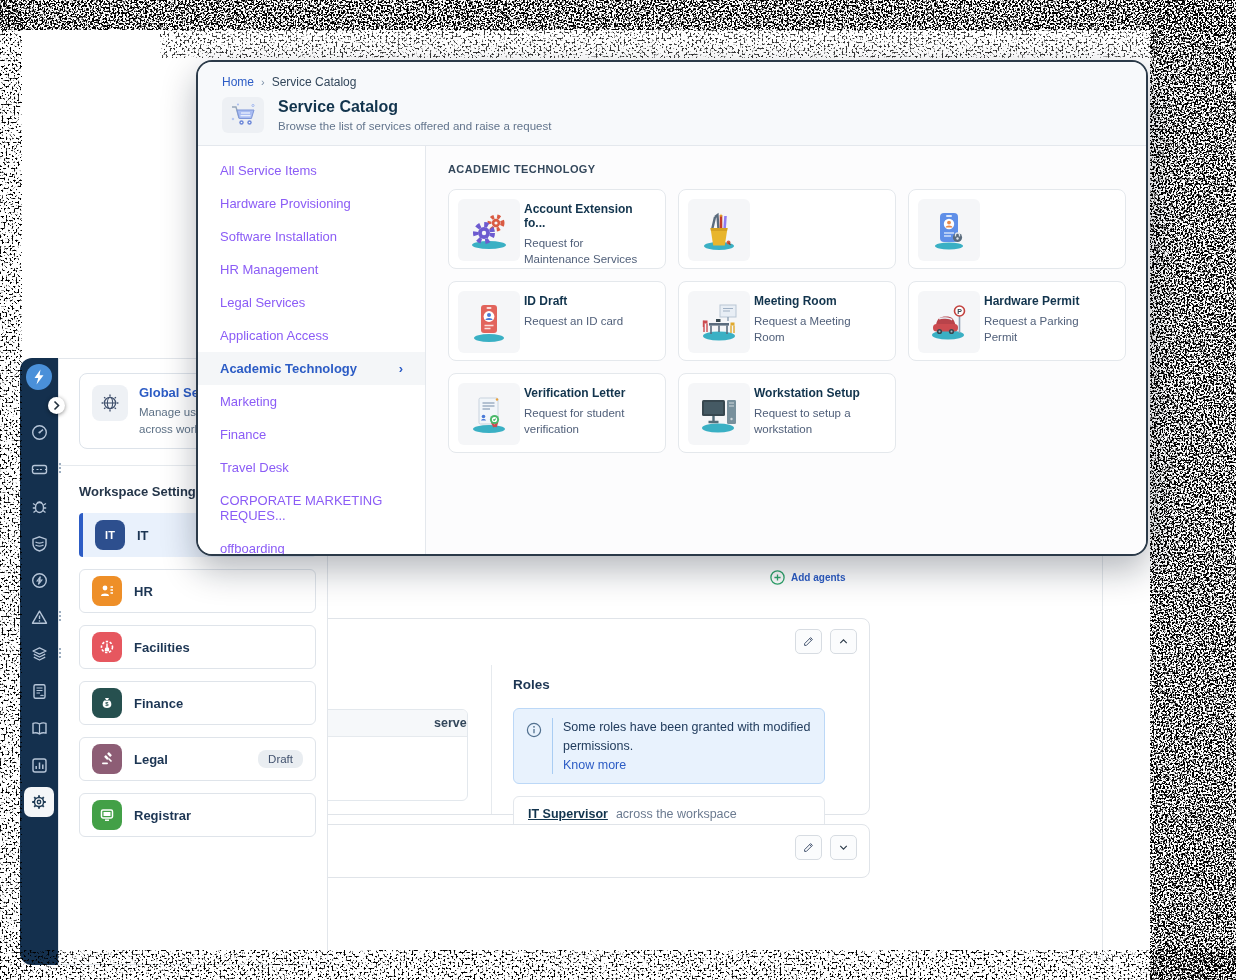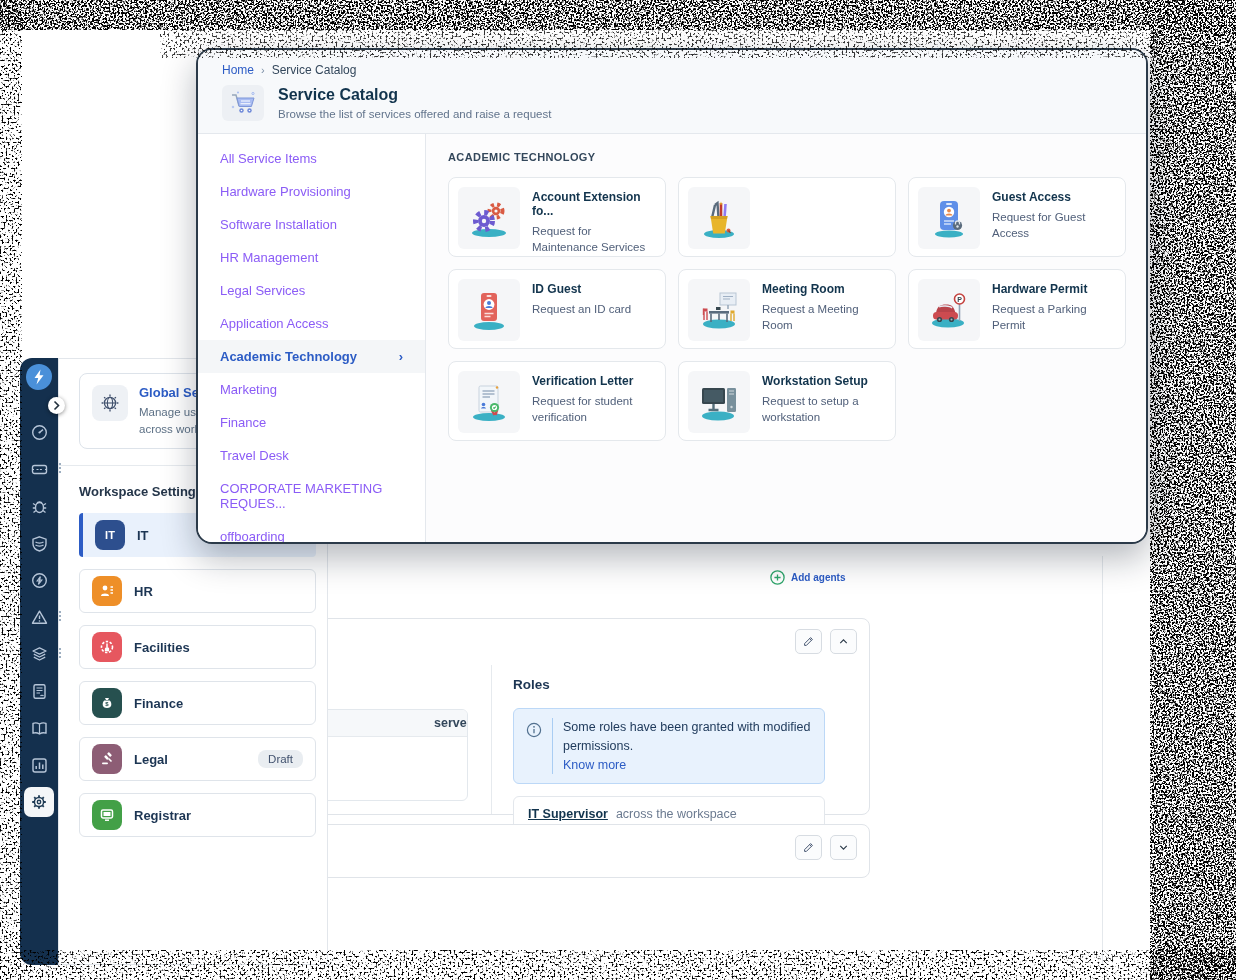--- a/index.html
+++ b/index.html
@@ -86,21 +86,21 @@
   .alert-sep { border-left:1px solid #a9cdf3; }
   .alert-text { font-size:12.5px; color:#203b5c; line-height:1.5; }
   .alert-link { color:#2c5cc5; cursor:pointer; }
   .role-box { border:1px solid #e3e7ec; border-radius:6px; padding:10px 14px; font-size:12.5px;
     display:flex; gap:8px; align-items:center; background:#fff; }
   .role-name { font-weight:bold; color:#12344d;text-decoration:underline; }
   .role-scope { color:#6b7a90; }
 
   
   .modal {
-    position:absolute; left:196px; top:48px; width:952px; height:496px;
+    position:absolute; left:196px; top:60px; width:952px; height:496px;
     background:#ffffff; border:2px solid #2b3a49; border-radius:16px;
     box-shadow:0 14px 34px rgba(10,20,35,.3); z-index:20; overflow:hidden;
     display:flex; flex-direction:column;
   }
   .modal-header { background:#f7f9fb; border-bottom:1px solid #e4e8ed; padding:13px 24px 12px; flex:0 0 auto; }
   .breadcrumb { font-size:12px; display:flex; gap:7px; align-items:center; margin-bottom:8px; }
   .crumb-home { color:#2c5cc5; cursor:pointer; }
   .crumb-sep { color:#7a8ea6; font-size:11px; }
   .crumb-cur { color:#33475b; }
   .header-row { display:flex; align-items:center; gap:14px; }
@@ -111,21 +111,21 @@
   .modal-body { flex:1; display:flex; min-height:0; }
   .cat-nav { width:228px; border-right:1px solid #e4e8ed; padding-top:8px; background:#fff; flex:0 0 auto; }
   .cat-item { padding:9px 22px; font-size:13px; color:#8b5cf6; cursor:pointer;
     display:flex; align-items:center; justify-content:space-between; }
   .cat-item.selected { background:#f4f6f8; color:#2c5cc5; font-weight:bold; }
   .cat-chevron { color:#2c5cc5; font-size:13px; }
   .catalog-content { flex:1; padding:17px 22px; background:#fcfcfd; overflow:hidden; }
   .section-heading { font-size:11px; font-weight:bold; color:#33475b; letter-spacing:.4px; margin-bottom:14px; }
   .svc-grid { display:grid; grid-template-columns:repeat(3, 218px); gap:12px; }
   .svc-card { background:#fff; border:1px solid #e4e8ec; border-radius:8px; padding:9px;
-    display:flex; gap:12px; height:80px; cursor:pointer; }
+    display:flex; gap:4px; height:80px; cursor:pointer; }
   .svc-thumb { width:62px; height:62px; background:#f5f6f8; border-radius:6px; flex:0 0 auto;
     display:flex; align-items:center; justify-content:center; }
   .svc-title { font-size:12px; font-weight:bold; color:#12344d; margin:3px 0 5px; }
   .svc-desc { font-size:11.5px; color:#51607a; line-height:1.4; width:122px; }
 </style>
 </head>
 <body>
 
 <div class="bg-page">
   <div class="bg-right-border"></div>
@@ -500,40 +500,36 @@
               <rect x="20" y="8" width="6" height="2" rx="1" fill="#dce8fb"></rect>
               <circle cx="23" cy="17" r="5.2" fill="#ffffff"></circle>
               <circle cx="23" cy="15.6" r="1.9" fill="#e8884a"></circle>
               <path d="M19.5 20.5 C19.5 17.8 26.5 17.8 26.5 20.5" fill="#e8884a"></path>
               <path d="M18 26 H28 M18 29 H25" stroke="#cfe0f9" stroke-width="1.6"></path>
               <circle cx="31.5" cy="30.5" r="4.6" fill="#5a6b7d"></circle>
               <path d="M29.5 29.5 V28 a2,2 0 0 1 4,0 V29.5" fill="none" stroke="#dfe5ec" stroke-width="1.3"></path>
               <circle cx="31.5" cy="31.5" r="1.2" fill="#dfe5ec"></circle>
             </svg>
           </div>
-          <div>
-              <div class="svc-title">Guest Access</div>
-          <div class="svc-desc">Request for Guest Access</div>
-            </div>
         </div>
 
         <div class="svc-card">
           <div class="svc-thumb">
             <svg width="46" height="46" viewBox="0 0 46 46">
               <ellipse cx="23" cy="39" rx="15" ry="4" fill="#3ab0c4"></ellipse>
               <rect x="15" y="6" width="16" height="28" rx="3" fill="#e2645c"></rect>
               <rect x="20.5" y="8" width="5" height="2" rx="1" fill="#fbdedc"></rect>
               <circle cx="23" cy="17.5" r="5.4" fill="#ffffff"></circle>
               <circle cx="23" cy="16" r="2" fill="#4a7bd8"></circle>
               <path d="M19.4 21 C19.4 18.2 26.6 18.2 26.6 21" fill="#4a7bd8"></path>
               <path d="M18.5 26.5 H27.5 M18.5 29.5 H24.5" stroke="#fbdedc" stroke-width="1.6"></path>
             </svg>
           </div>
           <div>
-              <div class="svc-title">ID Guest</div>
+              <div class="svc-title">ID Draft</div>
           <div class="svc-desc">Request an ID card</div>
             </div>
         </div>
 
         <div class="svc-card">
           <div class="svc-thumb">
             <svg width="46" height="46" viewBox="0 0 46 46">
               <ellipse cx="23" cy="37" rx="16" ry="4.5" fill="#3ab0c4"></ellipse>
               <rect x="24" y="6" width="16" height="12" fill="#e8eef5" stroke="#b9c6d4" stroke-width="1"></rect>
               <path d="M27 9.5 H37 M27 12 H34" stroke="#9fb0c4" stroke-width="1.2"></path>

